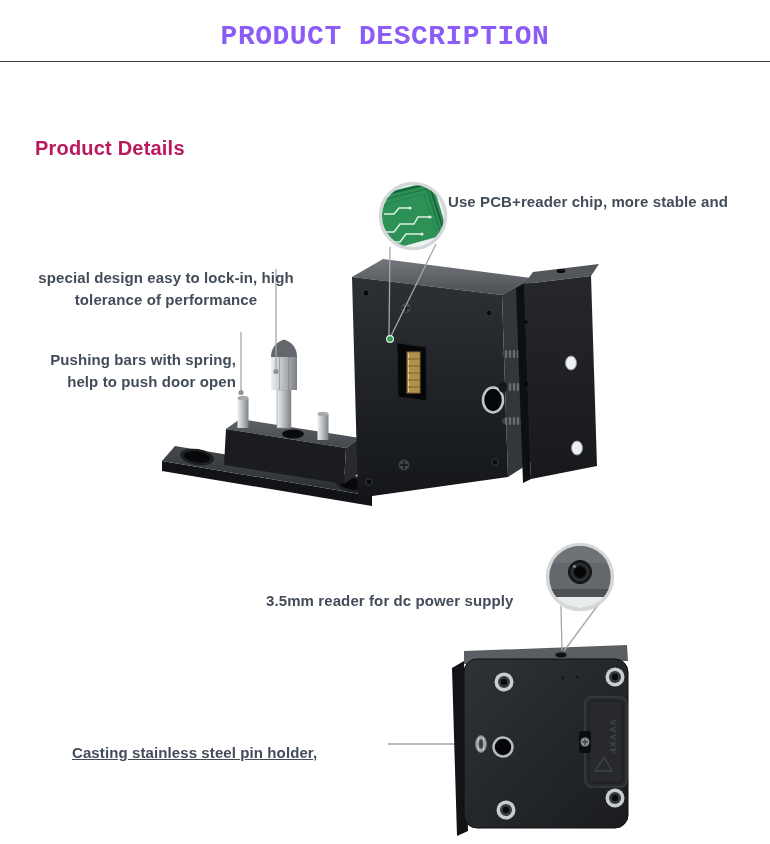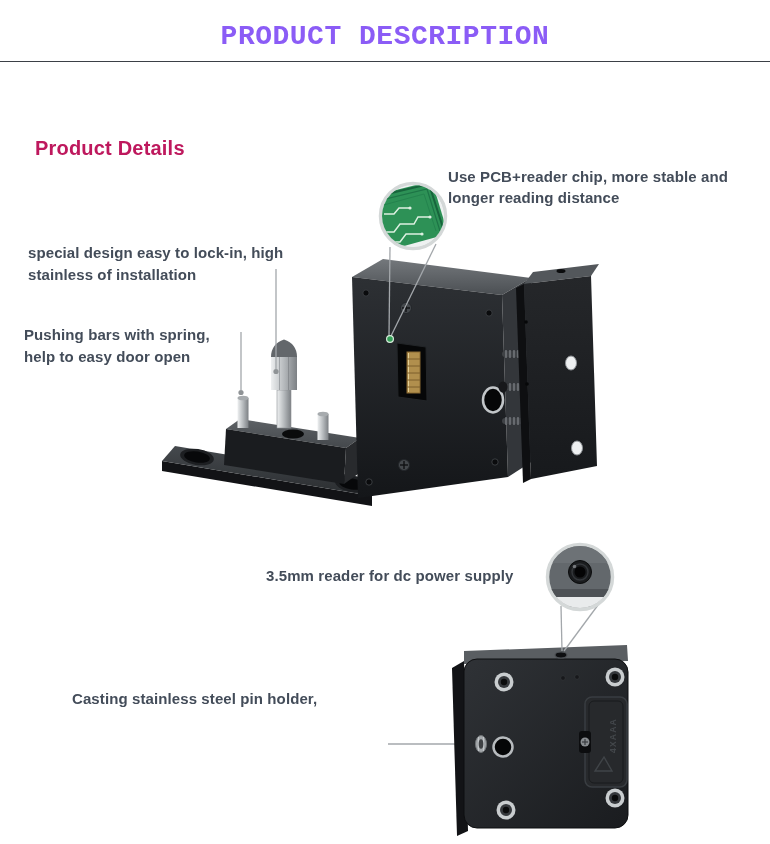--- a/index.html
+++ b/index.html
@@ -16,52 +16,51 @@
     margin-top:21px;
     font-family:Liberation Mono, monospace;
     font-weight:bold;font-size:28px;color:#8b5cf6;letter-spacing:.5px;
   }
   .section-heading{
     position:absolute;left:35px;top:117px;
     font-size:20px;font-weight:bold;color:#be185d;letter-spacing:.2px;margin-top:20px;
   }
   .note{
     position:absolute;color:#434c59;font-weight:bold;font-size:15px;line-height:21px;
-    letter-spacing:.1px;z-index:3;
+    letter-spacing:.1px;z-index:3;margin-top:25px;
   }
   .note span{display:block;}
   #note-pcb{left:448px;top:166px;width:312px;}
-  #note-lockin{left:28px;top:242px;width:276px;line-height:22px;}
-  #note-pushbars{left:24px;top:324px;width:212px;text-align:left;line-height:22px;}
+  #note-lockin{left:28px;top:242px;width:276px;text-align:center;line-height:22px;}
+  #note-pushbars{left:24px;top:324px;width:212px;text-align:right;line-height:22px;}
   #note-socket{left:266px;top:565px;}
-  #note-pinholder{left:72px;top:689px;width:340px;line-height:19px;}
+  #note-pinholder{left:72px;top:718px;width:340px;line-height:19px;text-decoration:underline;}
   svg.art{position:absolute;left:0;top:0;z-index:1;}
 </style>
 </head>
 <body>
 
 <div class="page">
 
   <div class="header">
     <div class="header-title">PRODUCT DESCRIPTION</div>
   </div>
 
   <div class="section-heading">Product Details</div>
 
   <div class="note" id="note-pcb">
     <span>Use PCB+reader chip, more stable and</span>
-    <span>longer reading distance</span>
   </div>
   <div class="note" id="note-lockin">
     <span>special design easy to lock-in, high</span>
-    <span>stainless of installation</span>
+    <span>tolerance of performance</span>
   </div>
   <div class="note" id="note-pushbars">
     <span>Pushing bars with spring,</span>
-    <span>help to easy door open</span>
+    <span>help to push door open</span>
   </div>
   <div class="note" id="note-socket">3.5mm reader for dc power supply</div>
   <div class="note" id="note-pinholder">
     <span>Casting stainless steel pin holder,</span>
   </div>
 
   <svg class="art" width="770" height="844" viewBox="0 0 770 844">
     <defs>
       <linearGradient id="metal" x1="0" y1="0" x2="1" y2="0">
         <stop offset="0" stop-color="#eef0f1"></stop>

